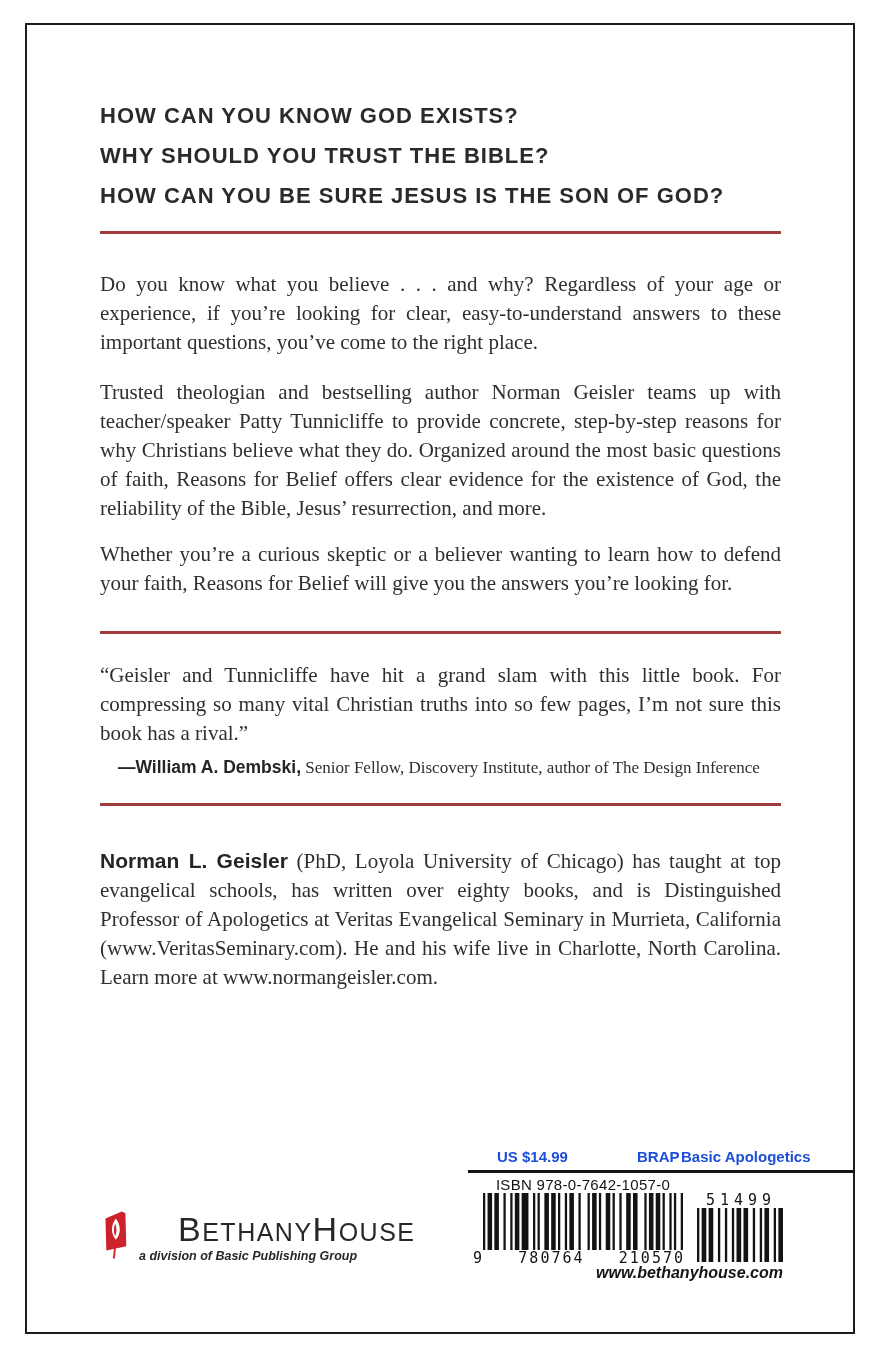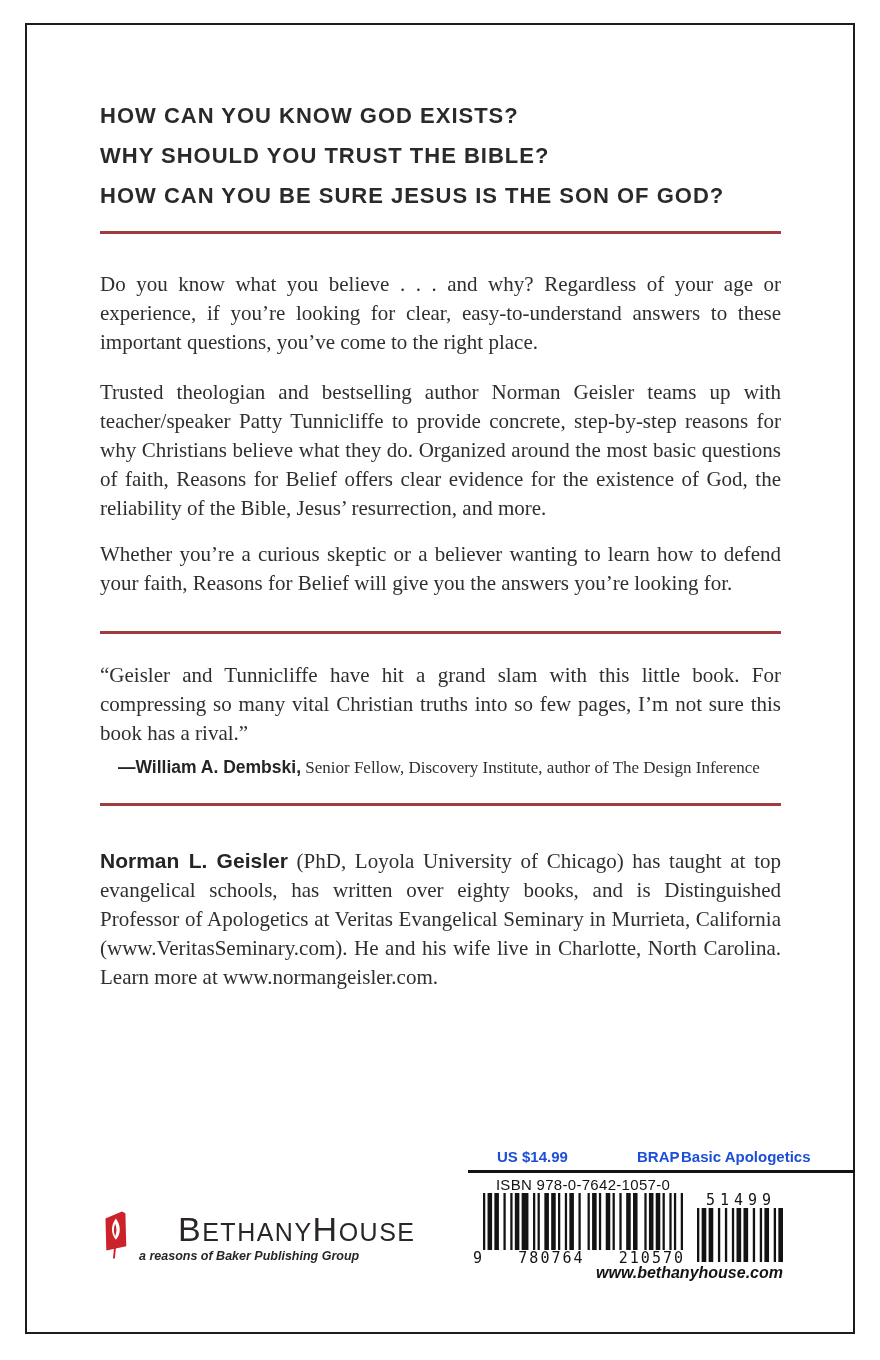--- a/index.html
+++ b/index.html
@@ -187,14 +187,14 @@
 
   <div class="logo-mark">
     <svg viewBox="0 0 30 56" width="26" height="50">
       <path fill="#cc2229" d="M4 9 L23 1 L27 3 L28 41 L5 46 Z"></path>
       <path fill="#ffffff" d="M16 9 C21.5 16 22.5 26 16 33.5 C9.5 26 10.5 16 16 9 Z"></path>
       <path fill="#cc2229" d="M15.2 15 C17.2 19.5 17.2 25 15.2 29.5 C13.2 25 13.2 19.5 15.2 15 Z"></path>
       <path fill="#cc2229" d="M14.2 34 C14 41 13.6 47 12.6 55 L14.8 55 C15.8 47 16.2 41 16.4 34 Z"></path>
     </svg>
   </div>
   <div class="wordmark"><span class="cap-big">B</span><span class="cap-small">ETHANY</span><span class="cap-big">H</span><span class="cap-small">OUSE</span></div>
-  <div class="logo-tagline">a reasons of Baker Publishing Group</div>
+  <div class="logo-tagline">a division of Basic Publishing Group</div>
 </div>
 
 </body></html>

